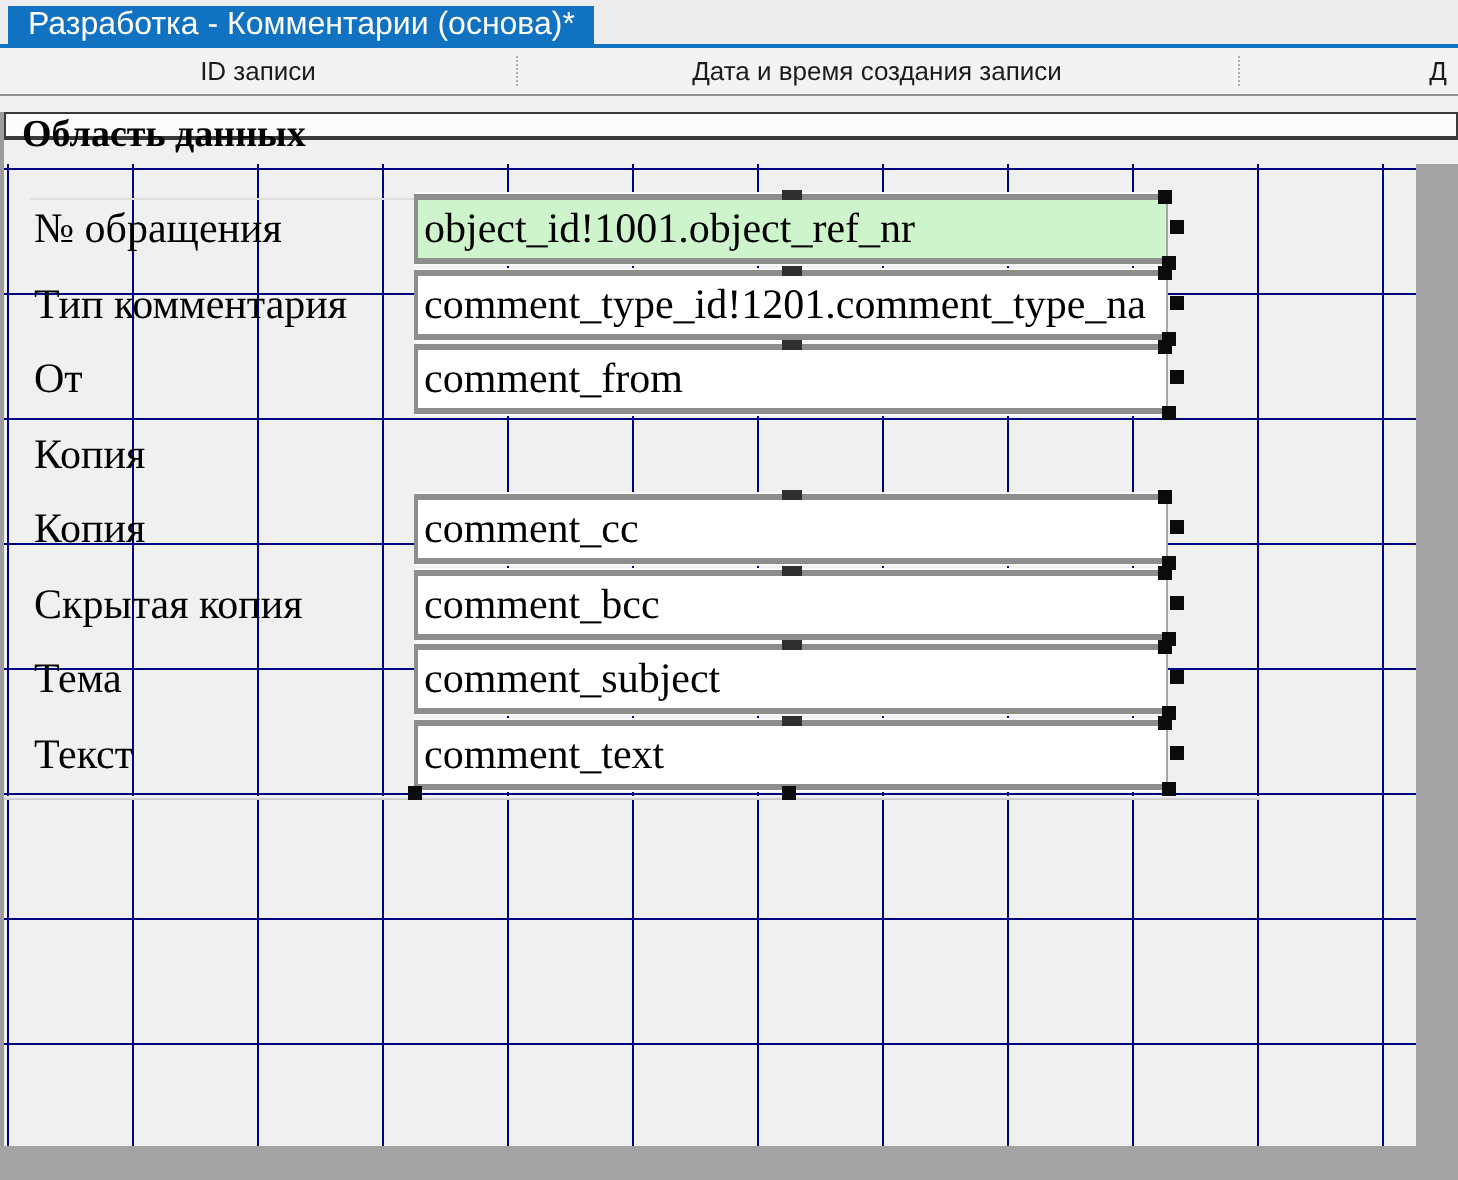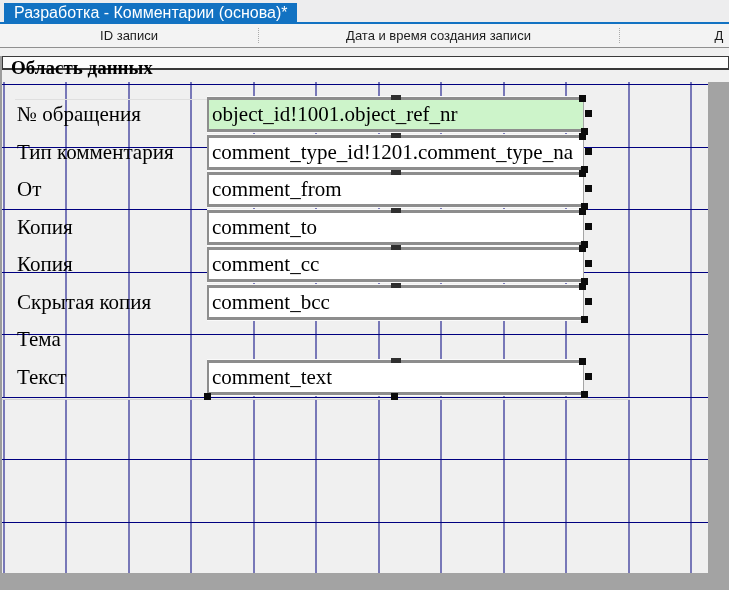--- a/index.html
+++ b/index.html
@@ -140,28 +140,20 @@
       <div class="fvalue">comment_from</div>
       <div class="dash v-dash"></div>
       <div class="h vh-tr"></div>
       <div class="h vh-rm"></div>
       <div class="h vh-br"></div>
 
     </div>
   </div>
         <div class="row" style="top: 161.5px;">
     <div class="flabel">Копия</div>
-    <div class="vwrap">
-      <div class="fvalue">comment_to</div>
-      <div class="dash v-dash"></div>
-      <div class="h vh-tr"></div>
-      <div class="h vh-rm"></div>
-      <div class="h vh-br"></div>
-
-    </div>
   </div>
         <div class="row" style="top: 236.5px;">
     <div class="flabel">Скрытая копия</div>
     <div class="vwrap">
       <div class="fvalue">comment_bcc</div>
       <div class="dash v-dash"></div>
       <div class="h vh-tr"></div>
       <div class="h vh-rm"></div>
       <div class="h vh-br"></div>
 
@@ -173,20 +165,28 @@
       <div class="fvalue">comment_cc</div>
       <div class="dash v-dash"></div>
       <div class="h vh-tr"></div>
       <div class="h vh-rm"></div>
       <div class="h vh-br"></div>
 
     </div>
   </div>
         <div class="row" style="top: 274px;">
     <div class="flabel">Тема</div>
+    <div class="vwrap">
+      <div class="fvalue">comment_subject</div>
+      <div class="dash v-dash"></div>
+      <div class="h vh-tr"></div>
+      <div class="h vh-rm"></div>
+      <div class="h vh-br"></div>
+
+    </div>
   </div>
         <div class="row last" style="top: 311.5px; border-radius: 15px;">
     <div class="flabel">Текст</div>
     <div class="vwrap">
       <div class="fvalue">comment_text</div>
       <div class="dash v-dash"></div>
       <div class="h vh-tr"></div>
       <div class="h vh-rm"></div>
       <div class="h vh-br"></div>
       <div class="h vh-bc only-last"></div>

